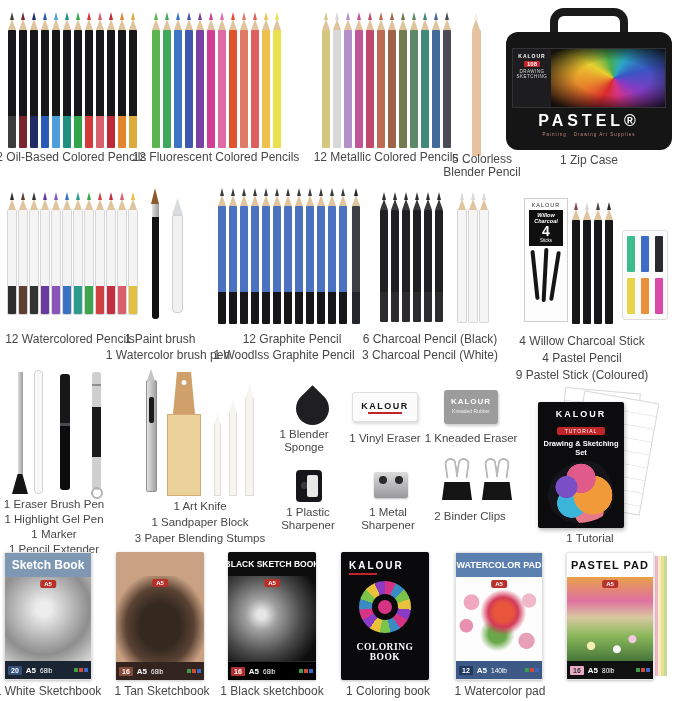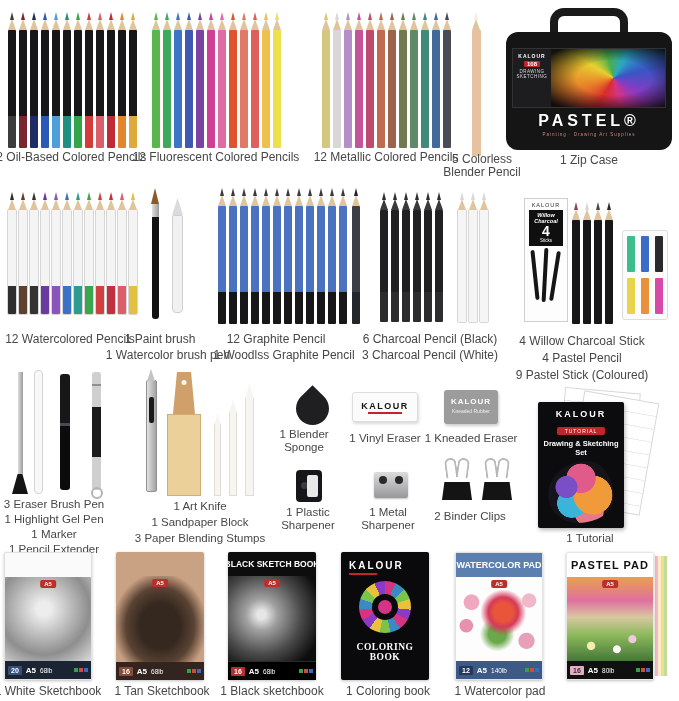--- a/index.html
+++ b/index.html
@@ -315,21 +315,21 @@
       <div class="pencil" style="--tip: #3a3a3a; background: linear-gradient(rgb(75, 114, 192) 0%, rgb(75, 114, 192) 73%, rgb(23, 23, 26) 73%, rgb(23, 23, 26) 100%);"></div>
       <div class="pencil" style="--tip: #3a3a3a; background: linear-gradient(rgb(75, 114, 192) 0%, rgb(75, 114, 192) 73%, rgb(23, 23, 26) 73%, rgb(23, 23, 26) 100%);"></div>
       <div class="pencil" style="--tip: #3a3a3a; background: linear-gradient(rgb(75, 114, 192) 0%, rgb(75, 114, 192) 73%, rgb(23, 23, 26) 73%, rgb(23, 23, 26) 100%);"></div>
       <div class="pencil" style="--tip: #3a3a3a; background: linear-gradient(rgb(75, 114, 192) 0%, rgb(75, 114, 192) 73%, rgb(23, 23, 26) 73%, rgb(23, 23, 26) 100%);"></div>
       <div class="pencil" style="--tip: #3a3a3a; background: linear-gradient(rgb(75, 114, 192) 0%, rgb(75, 114, 192) 73%, rgb(23, 23, 26) 73%, rgb(23, 23, 26) 100%);"></div>
       <div class="pencil" style="--tip: #3a3a3a; background: linear-gradient(rgb(75, 114, 192) 0%, rgb(75, 114, 192) 73%, rgb(23, 23, 26) 73%, rgb(23, 23, 26) 100%);"></div>
     </div>
   <div class="ps ps-graph" style="left:352px;top:188px">
       <div class="pencil" style="--tip: #222226; background: linear-gradient(rgb(60, 64, 70) 0%, rgb(60, 64, 70) 73%, rgb(35, 38, 42) 73%, rgb(35, 38, 42) 100%);"></div>
     </div>
-  <div class="lbl" style="left:276px;top:332px">12 Graphite Pencil</div>
+  <div class="lbl" style="left:292px;top:332px">12 Graphite Pencil</div>
   <div class="lbl" style="left:284px;top:348px">1 Woodlss Graphite Pencil</div>
 
   <div class="ps ps-charb" style="left:380px;top:192px">
       <div class="pencil" style="--tip: #2f2f2f; background: linear-gradient(rgb(32, 32, 34) 0%, rgb(32, 32, 34) 73%, rgb(44, 44, 46) 73%, rgb(44, 44, 46) 100%);"></div>
       <div class="pencil" style="--tip: #2f2f2f; background: linear-gradient(rgb(32, 32, 34) 0%, rgb(32, 32, 34) 73%, rgb(44, 44, 46) 73%, rgb(44, 44, 46) 100%);"></div>
       <div class="pencil" style="--tip: #2f2f2f; background: linear-gradient(rgb(32, 32, 34) 0%, rgb(32, 32, 34) 73%, rgb(44, 44, 46) 73%, rgb(44, 44, 46) 100%);"></div>
       <div class="pencil" style="--tip: #2f2f2f; background: linear-gradient(rgb(32, 32, 34) 0%, rgb(32, 32, 34) 73%, rgb(44, 44, 46) 73%, rgb(44, 44, 46) 100%);"></div>
       <div class="pencil" style="--tip: #2f2f2f; background: linear-gradient(rgb(32, 32, 34) 0%, rgb(32, 32, 34) 73%, rgb(44, 44, 46) 73%, rgb(44, 44, 46) 100%);"></div>
       <div class="pencil" style="--tip: #2f2f2f; background: linear-gradient(rgb(32, 32, 34) 0%, rgb(32, 32, 34) 73%, rgb(44, 44, 46) 73%, rgb(44, 44, 46) 100%);"></div>
     </div>
@@ -373,21 +373,21 @@
   <div class="lbl" style="left:582px;top:351px">4 Pastel Pencil</div>
   <div class="lbl" style="left:582px;top:368px">9 Pastel Stick (Coloured)</div>
 
   <div class="ebrush">
     <div class="eb-rod"></div>
     <div class="eb-brush"></div>
   </div>
   <div class="gelpen"></div>
   <div class="marker"></div>
   <div class="extender"></div>
-  <div class="lbl sm" style="left:54px;top:498px">3 Eraser Brush Pen</div>
+  <div class="lbl sm" style="left:54px;top:498px">1 Eraser Brush Pen</div>
   <div class="lbl sm" style="left:54px;top:513px">1 Highlight Gel Pen</div>
   <div class="lbl sm" style="left:54px;top:528px">1 Marker</div>
   <div class="lbl sm" style="left:54px;top:543px">1 Pencil Extender</div>
 
   <div class="knife"></div>
   <div class="sand">
     <div class="sand-handle">
         <div class="sand-hole"></div>
       </div>
     <div class="sand-body"></div>
@@ -440,20 +440,21 @@
   <div class="tpage p2"></div>
   <div class="tutorial">
     <div class="tut-brand">KALOUR</div>
     <div><span class="tut-badge">TUTORIAL</span></div>
     <div class="tut-title">Drawing &amp; Sketching Set</div>
     <div class="tut-fish"></div>
   </div>
   <div class="lbl sm" style="left:590px;top:532px">1 Tutorial</div>
 
   <div class="book bk-white">
+    <div class="bk-banner">Sketch Book</div>
     <div class="bk-badge">A5</div>
     <div class="bk-art"></div>
     <div class="bk-bar">
       <span class="bk-sheets">20</span>
       <span class="bk-size">A5</span>
       <span class="bk-weight">68lb</span>
       <span class="bk-dots">
           <i></i>
           <i></i>
           <i></i>

